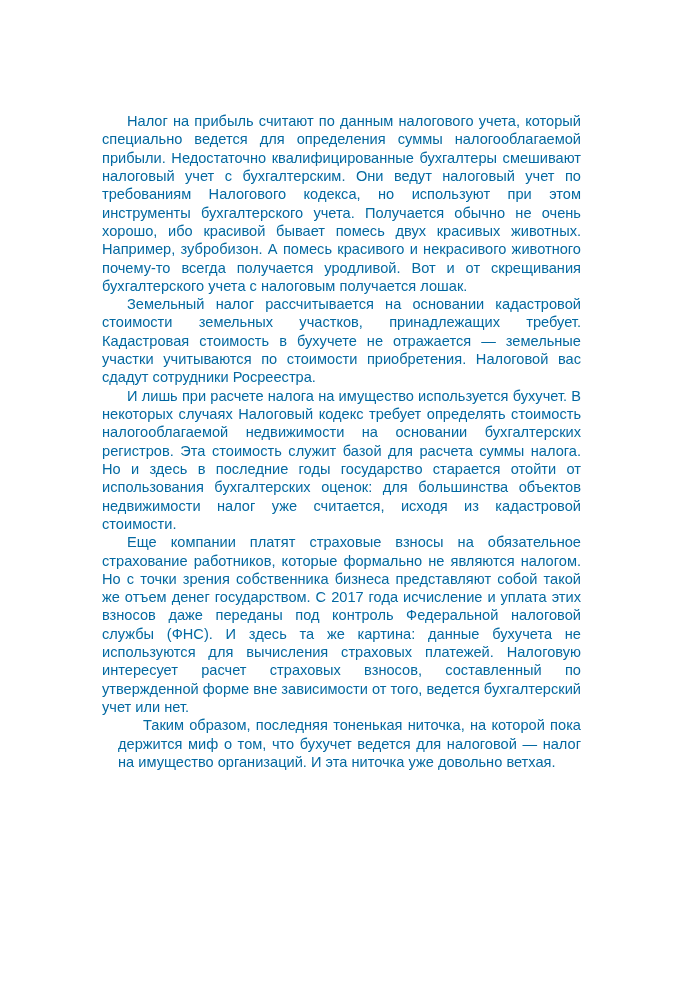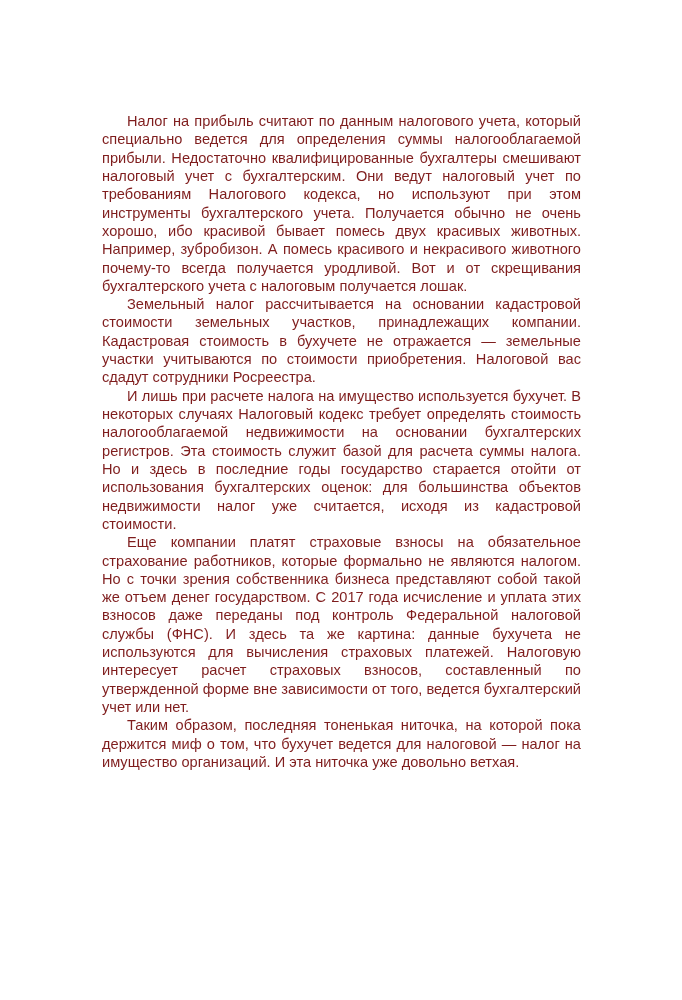--- a/index.html
+++ b/index.html
@@ -32,30 +32,31 @@
     padding: 0;
     font-size: 14.6px;
     line-height: 18.32px;
     text-align: justify;
     text-justify: inter-word;
     text-indent: 25px;
     hyphens: manual;
     -webkit-hyphens: manual;
     word-spacing: 0px;
     letter-spacing: 0.01px;
-    color: #7f1d1d;
+    color: #0369a1;
   }
   p.body-paragraph:last-child {
     text-align: justify;
+    margin-left: 16px;
   }
 </style>
 </head>
 <body>
 
 <div class="page">
   <div class="text-column">
     <p class="body-paragraph">Налог на прибыль считают по данным налогового учета, который специально ведется для определения суммы налогооблагаемой прибыли. Недостаточно квалифицированные бухгалтеры смешивают налоговый учет с бухгалтерским. Они ведут налоговый учет по требованиям Налогового кодекса, но используют при этом инструменты бухгалтерского учета. Получается обычно не очень хорошо, ибо красивой бывает помесь двух красивых животных. Например, зубробизон. А помесь красивого и некрасивого животного почему-то всегда получается уродливой. Вот и от скрещивания бухгалтерского учета с налоговым получается лошак.</p>
-    <p class="body-paragraph">Земельный налог рассчитывается на основании кадастровой стоимости земельных участков, принадлежащих компании. Кадастровая стоимость в бухучете не отражается — земельные участки учитываются по стоимости приобретения. Налоговой вас сдадут сотрудники Росреестра.</p>
+    <p class="body-paragraph">Земельный налог рассчитывается на основании кадастровой стоимости земельных участков, принадлежащих требует. Кадастровая стоимость в бухучете не отражается — земельные участки учитываются по стоимости приобретения. Налоговой вас сдадут сотрудники Росреестра.</p>
     <p class="body-paragraph">И лишь при расчете налога на имущество используется бухучет. В некоторых случаях Налоговый кодекс требует определять стоимость налогооблагаемой недвижимости на основании бухгалтерских регистров. Эта стоимость служит базой для расчета суммы налога. Но и здесь в последние годы государство старается отойти от использования бухгалтерских оценок: для большинства объектов недвижимости налог уже считается, исходя из кадастровой стоимости.</p>
     <p class="body-paragraph">Еще компании платят страховые взносы на обязательное страхование работников, которые формально не являются налогом. Но с точки зрения собственника бизнеса представляют собой такой же отъем денег государством. С 2017 года исчисление и уплата этих взносов даже переданы под контроль Федеральной налоговой службы (ФНС). И здесь та же картина: данные бухучета не используются для вычисления страховых платежей. Налоговую интересует расчет страховых взносов, составленный по утвержденной форме вне зависимости от того, ведется бухгалтерский учет или нет.</p>
     <p class="body-paragraph">Таким образом, последняя тоненькая ниточка, на которой пока держится миф о том, что бухучет ведется для налоговой — налог на имущество организаций. И эта ниточка уже довольно ветхая.</p>
   </div>
 </div>
 
 </body></html>

